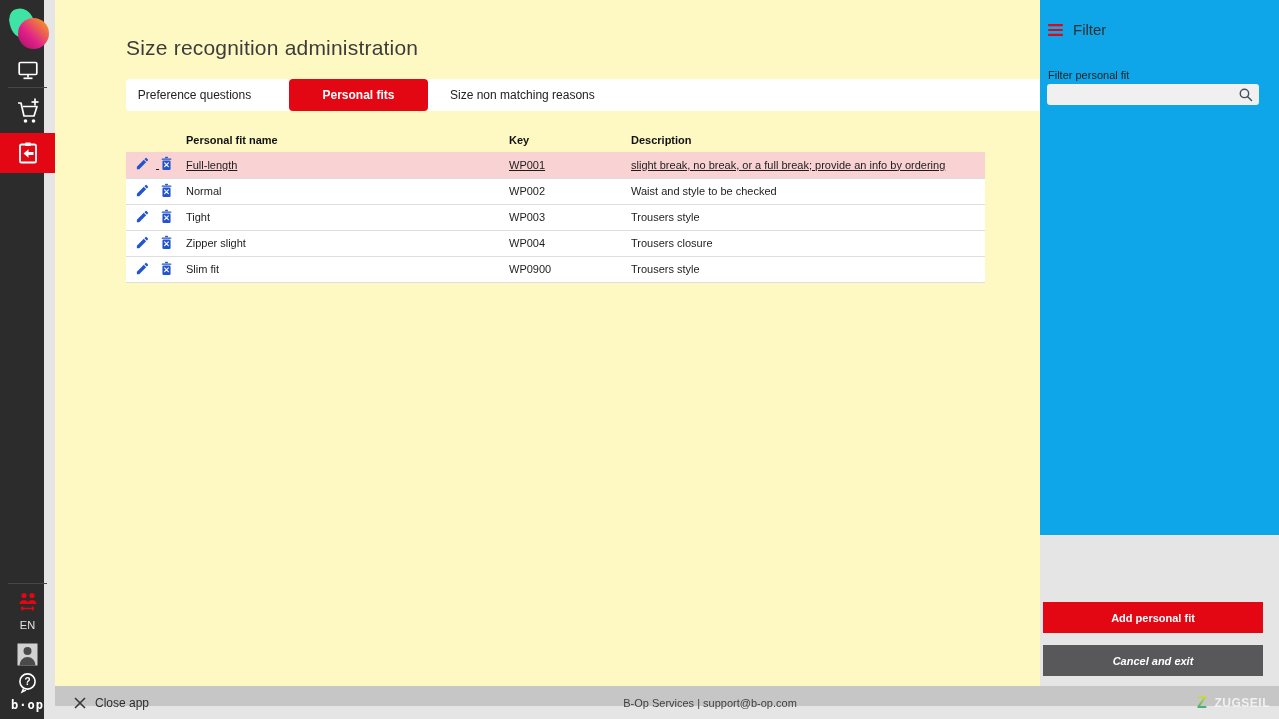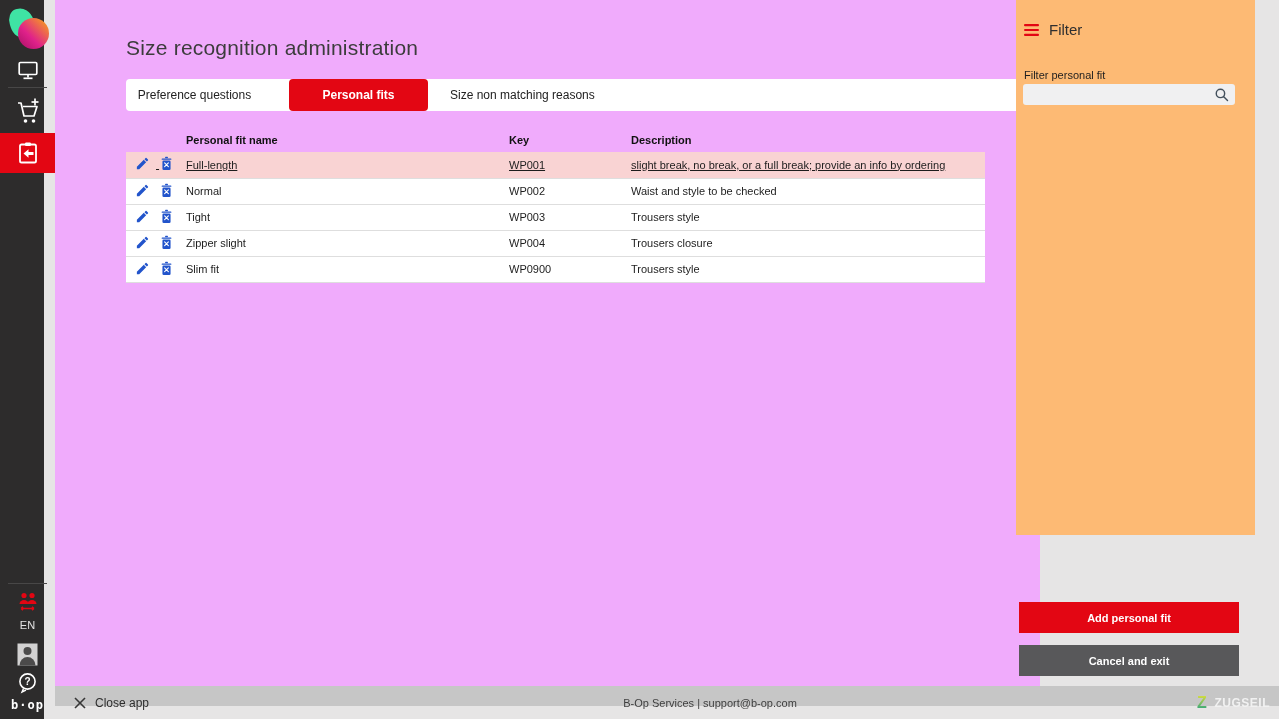--- a/index.html
+++ b/index.html
@@ -14,21 +14,21 @@
   .logo-circle { position:absolute; left:9px; top:10px; width:31px; height:31px; border-radius:50%;
                  background:linear-gradient(225deg,#f7a21b 5%,#e0218a 60%,#a50f63 100%); }
   .side-btn { position:absolute; left:0; width:55px; display:flex; align-items:center; justify-content:center;
               background:none; border:none; cursor:pointer; }
   .side-btn.active { background:#e30613; }
   .side-divider { position:absolute; left:8px; width:39px; height:1px; background:#484747; }
   .side-label { position:absolute; left:0; width:55px; text-align:center; color:#e3e2e2; font-size:11px; }
   .bop-glyph { font-weight:bold; font-family:"DejaVu Sans Mono", monospace; font-size:12px; color:#fff; letter-spacing:1px; }
 
   
-  .main { position:absolute; left:55px; top:0; width:985px; height:686px; background:#f0abfc; }
+  .main { position:absolute; left:55px; top:0; width:985px; height:686px; background:#fef9c3; }
   .page-title { position:absolute; left:71px; top:36px; font-size:21px; font-weight:400; color:#3c3c3c; letter-spacing:.2px; }
 
   .tabs { position:absolute; left:71px; top:79px; width:979px; height:32px; background:#fff; border-radius:4px;
           display:flex; align-items:stretch; }
   .tab { border:none; background:none; font-size:12px; color:#222; cursor:pointer;
          display:flex; align-items:center; justify-content:center; font-family:inherit; }
   .tab:nth-child(1){ width:163px; padding-right:26px; }
   .tab:nth-child(2){ width:139px; }
   .tab:nth-child(3){ padding-left:22px; justify-content:flex-start; }
   .tab.active { background:#e30613; color:#fff; font-weight:bold; border-radius:4px; }
@@ -37,32 +37,32 @@
   .fit-table col.c-act { width:60px; } .fit-table col.c-name { width:323px; }
   .fit-table col.c-key { width:122px; } .fit-table col.c-desc { width:354px; }
   .fit-table th { height:25px; text-align:left; font-size:11px; font-weight:bold; color:#111; vertical-align:middle; }
   .fit-table td { height:26px; background:#fff; font-size:11px; color:#1d1d1d; vertical-align:middle;
                   border-bottom:1px solid #dedede; overflow:hidden; white-space:nowrap; }
   .fit-table tr.highlighted td { background:#f9d3d3;text-decoration:underline; }
   .cell-actions { padding-left:9px; }
   .icon-btn { background:none; border:none; padding:0; margin-right:6px; cursor:pointer; vertical-align:middle; height:17px; }
 
   
-  .filter-panel { position:absolute; left:1016px; top:0; width:239px; height:535px; background:#fdba74; }
+  .filter-panel { position:absolute; left:1040px; top:0; width:239px; height:535px; background:#0ea5e9; }
   .filter-head { position:absolute; left:8px; top:21px; display:flex; align-items:center; gap:10px; }
   .filter-title { font-size:15px; color:#2f2f2f; }
   .filter-label { position:absolute; left:8px; top:69px; font-size:11px; color:#1f1f1f; }
   .search-box { position:absolute; left:7px; top:84px; width:212px; height:21px; }
   .search-box input { width:100%; height:100%; border:none; outline:none; background:#f0f0f1; border-radius:3px;
                       font-size:11px; padding:0 24px 0 8px; font-family:inherit; }
   .search-box svg { position:absolute; right:6px; top:3px; }
   .panel-btn { position:absolute; left:3px; width:220px; height:31px; border:none; border-radius:0;
                color:#fff; font-size:11px; font-weight:bold; cursor:pointer; font-family:inherit; }
   .btn-add { top:602px; background:#e30613; }
-  .btn-cancel { top:645px; background:#58585a; }
+  .btn-cancel { top:645px; background:#58585a;font-style:italic; }
 
   
   .footer { position:absolute; left:55px; top:686px; width:1224px; height:20px; background:#c6c6c6; }
   .close-app { position:absolute; left:19px; top:0; height:33px; display:flex; align-items:center; gap:9px;
                background:none; border:none; cursor:pointer; font-size:12px; color:#2e2e2e; font-family:inherit; }
   .footer-center { position:absolute; left:655px; top:0; height:33px; transform:translateX(-50%);
                    display:flex; align-items:center; font-size:11px; color:#3f3f3f; }
   .footer-brand { position:absolute; right:9px; top:0; height:33px; display:flex; align-items:center; gap:4px; }
   .brand-text { font-size:12px; font-weight:bold; color:#f1f1f1; letter-spacing:.5px; }
 </style>

